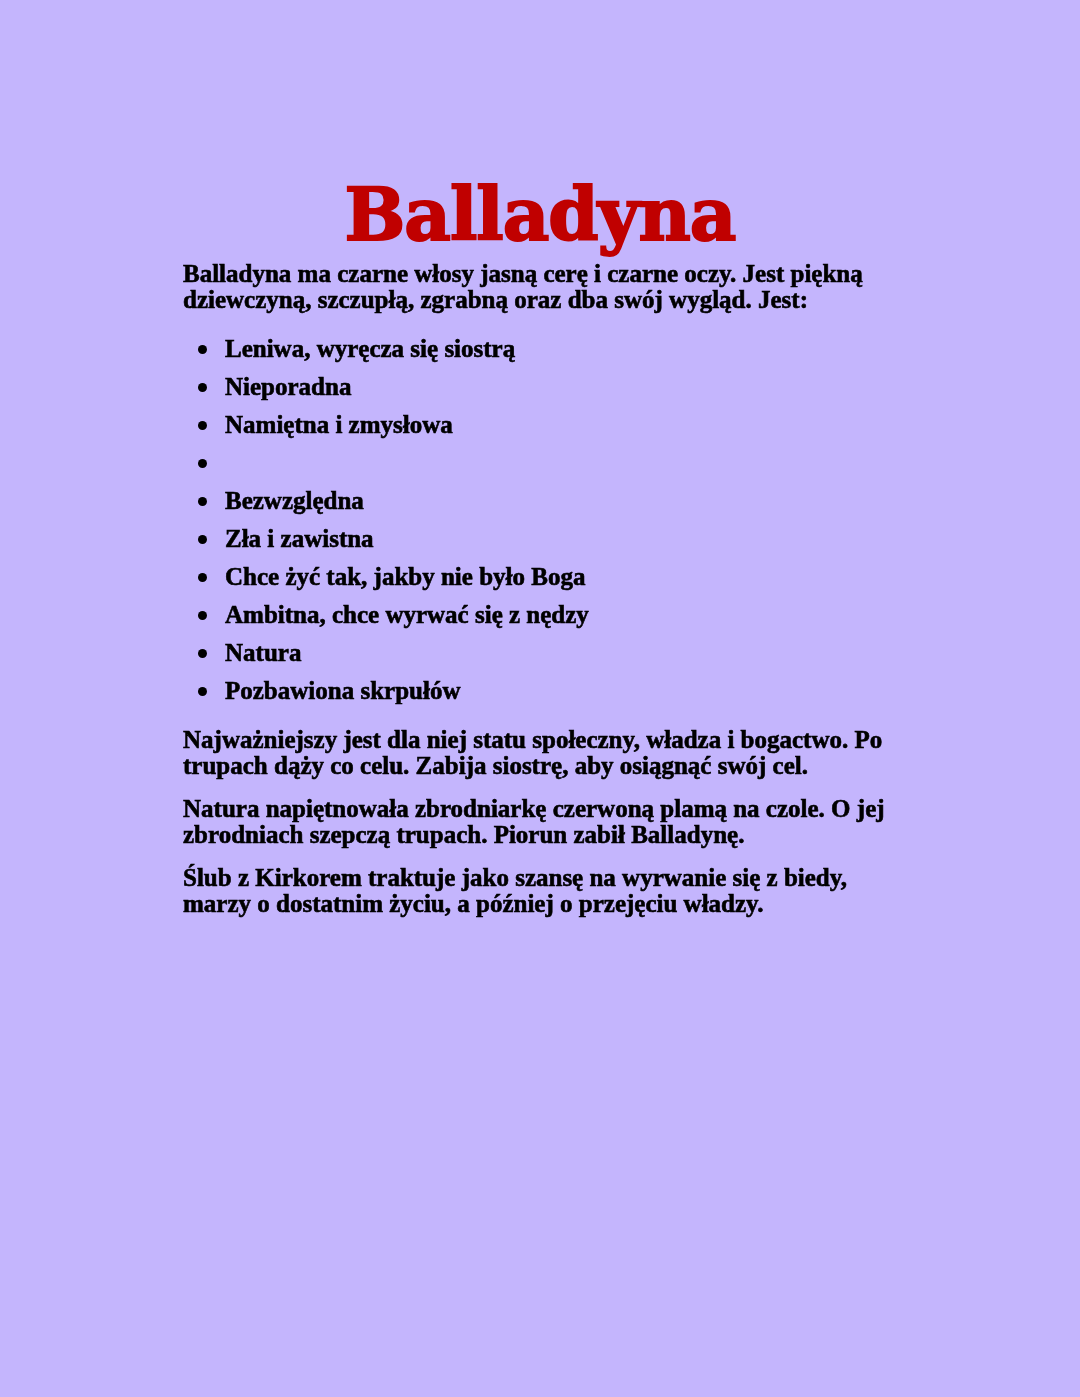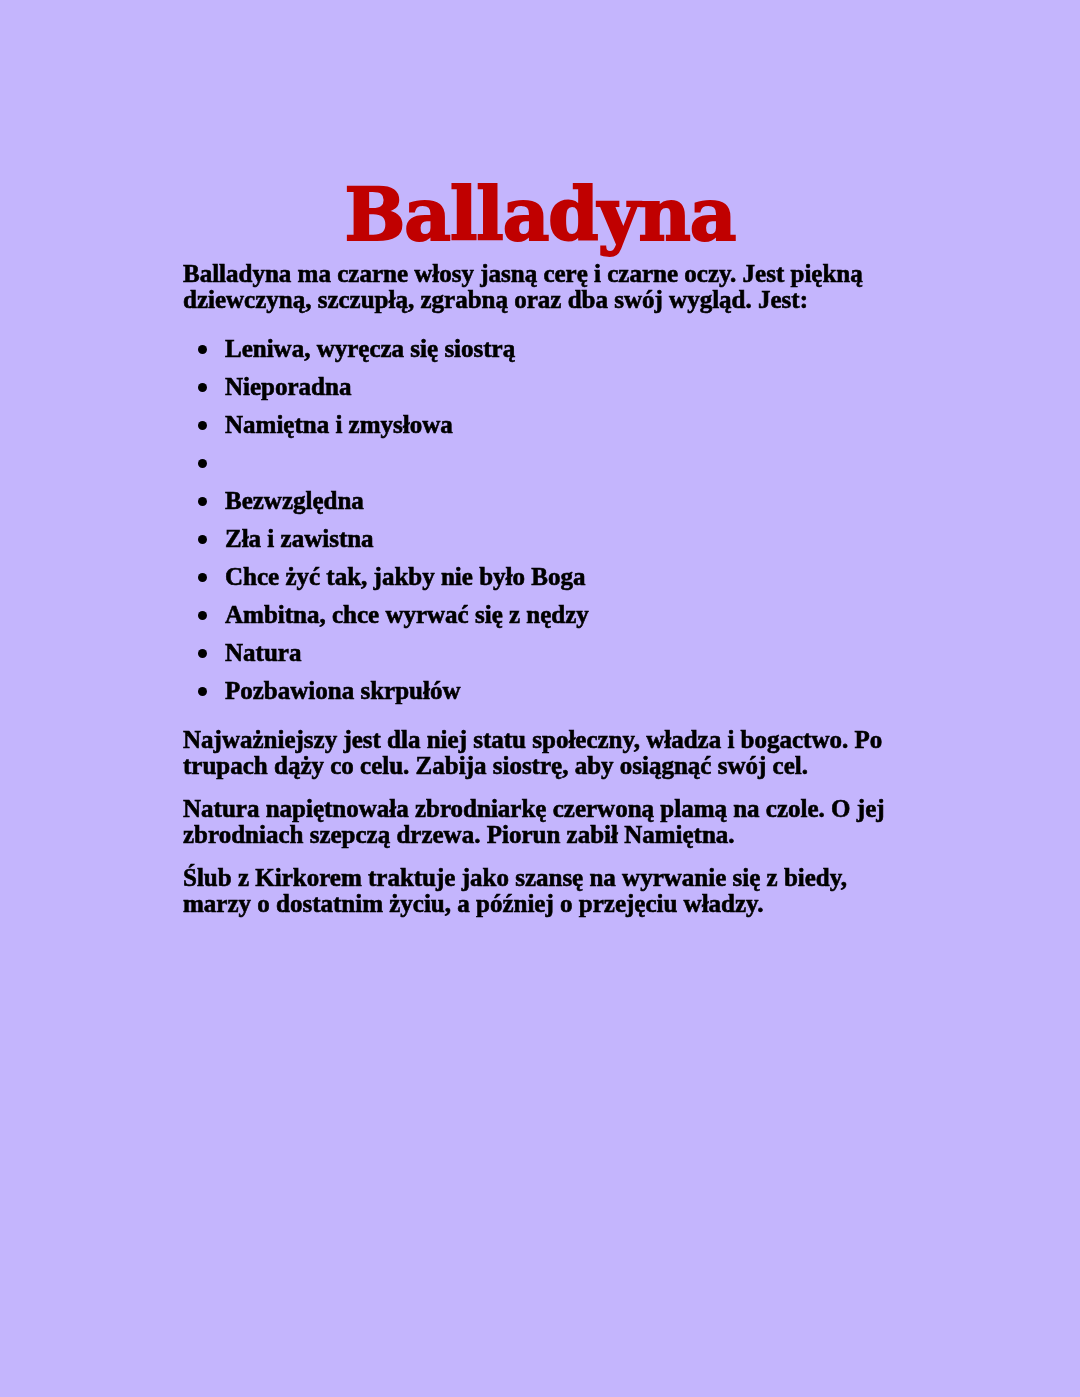--- a/index.html
+++ b/index.html
@@ -43,16 +43,16 @@
       <li><span class="bullet"></span></li>
       <li><span class="bullet"></span><span>Bezwzględna</span></li>
       <li><span class="bullet"></span><span>Zła i zawistna</span></li>
       <li><span class="bullet"></span><span>Chce żyć tak, jakby nie było Boga</span></li>
       <li><span class="bullet"></span><span>Ambitna, chce wyrwać się z nędzy</span></li>
       <li><span class="bullet"></span><span>Natura</span></li>
       <li><span class="bullet"></span><span>Pozbawiona skrpułów</span></li>
     </ul>
 
     <p class="para">Najważniejszy jest dla niej statu społeczny, władza i bogactwo. Po trupach dąży co celu. Zabija siostrę, aby osiągnąć swój cel.</p>
-    <p class="para">Natura napiętnowała zbrodniarkę czerwoną plamą na czole. O jej zbrodniach szepczą drzewa. Piorun zabił Namiętna.</p>
+    <p class="para">Natura napiętnowała zbrodniarkę czerwoną plamą na czole. O jej zbrodniach szepczą trupach. Piorun zabił Balladynę.</p>
     <p class="para">Ślub z Kirkorem traktuje jako szansę na wyrwanie się z biedy, marzy o dostatnim życiu, a później o przejęciu władzy.</p>
   </div>
 </div>
 
 </body></html>

